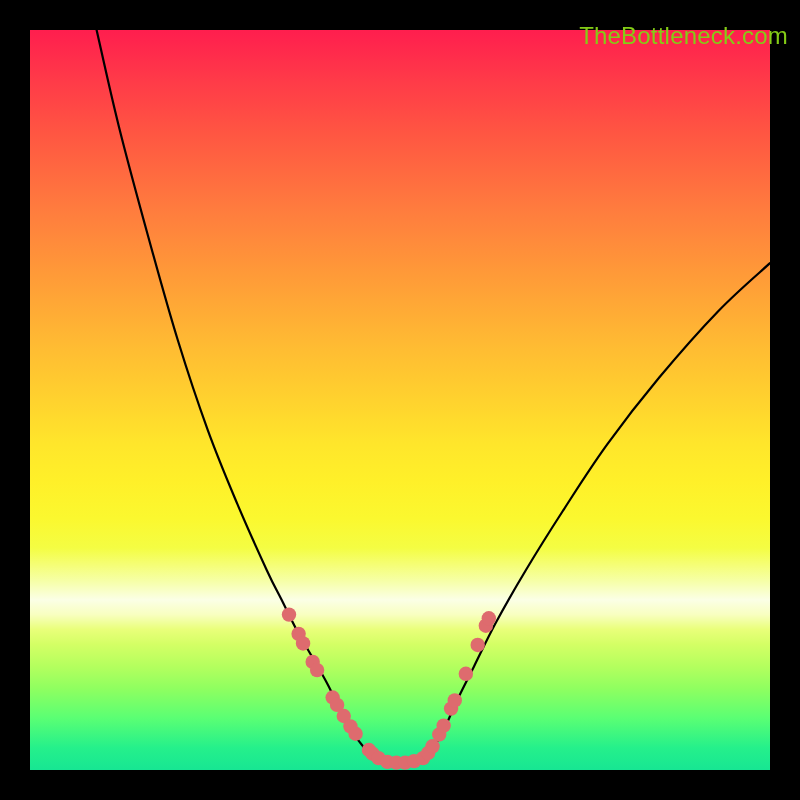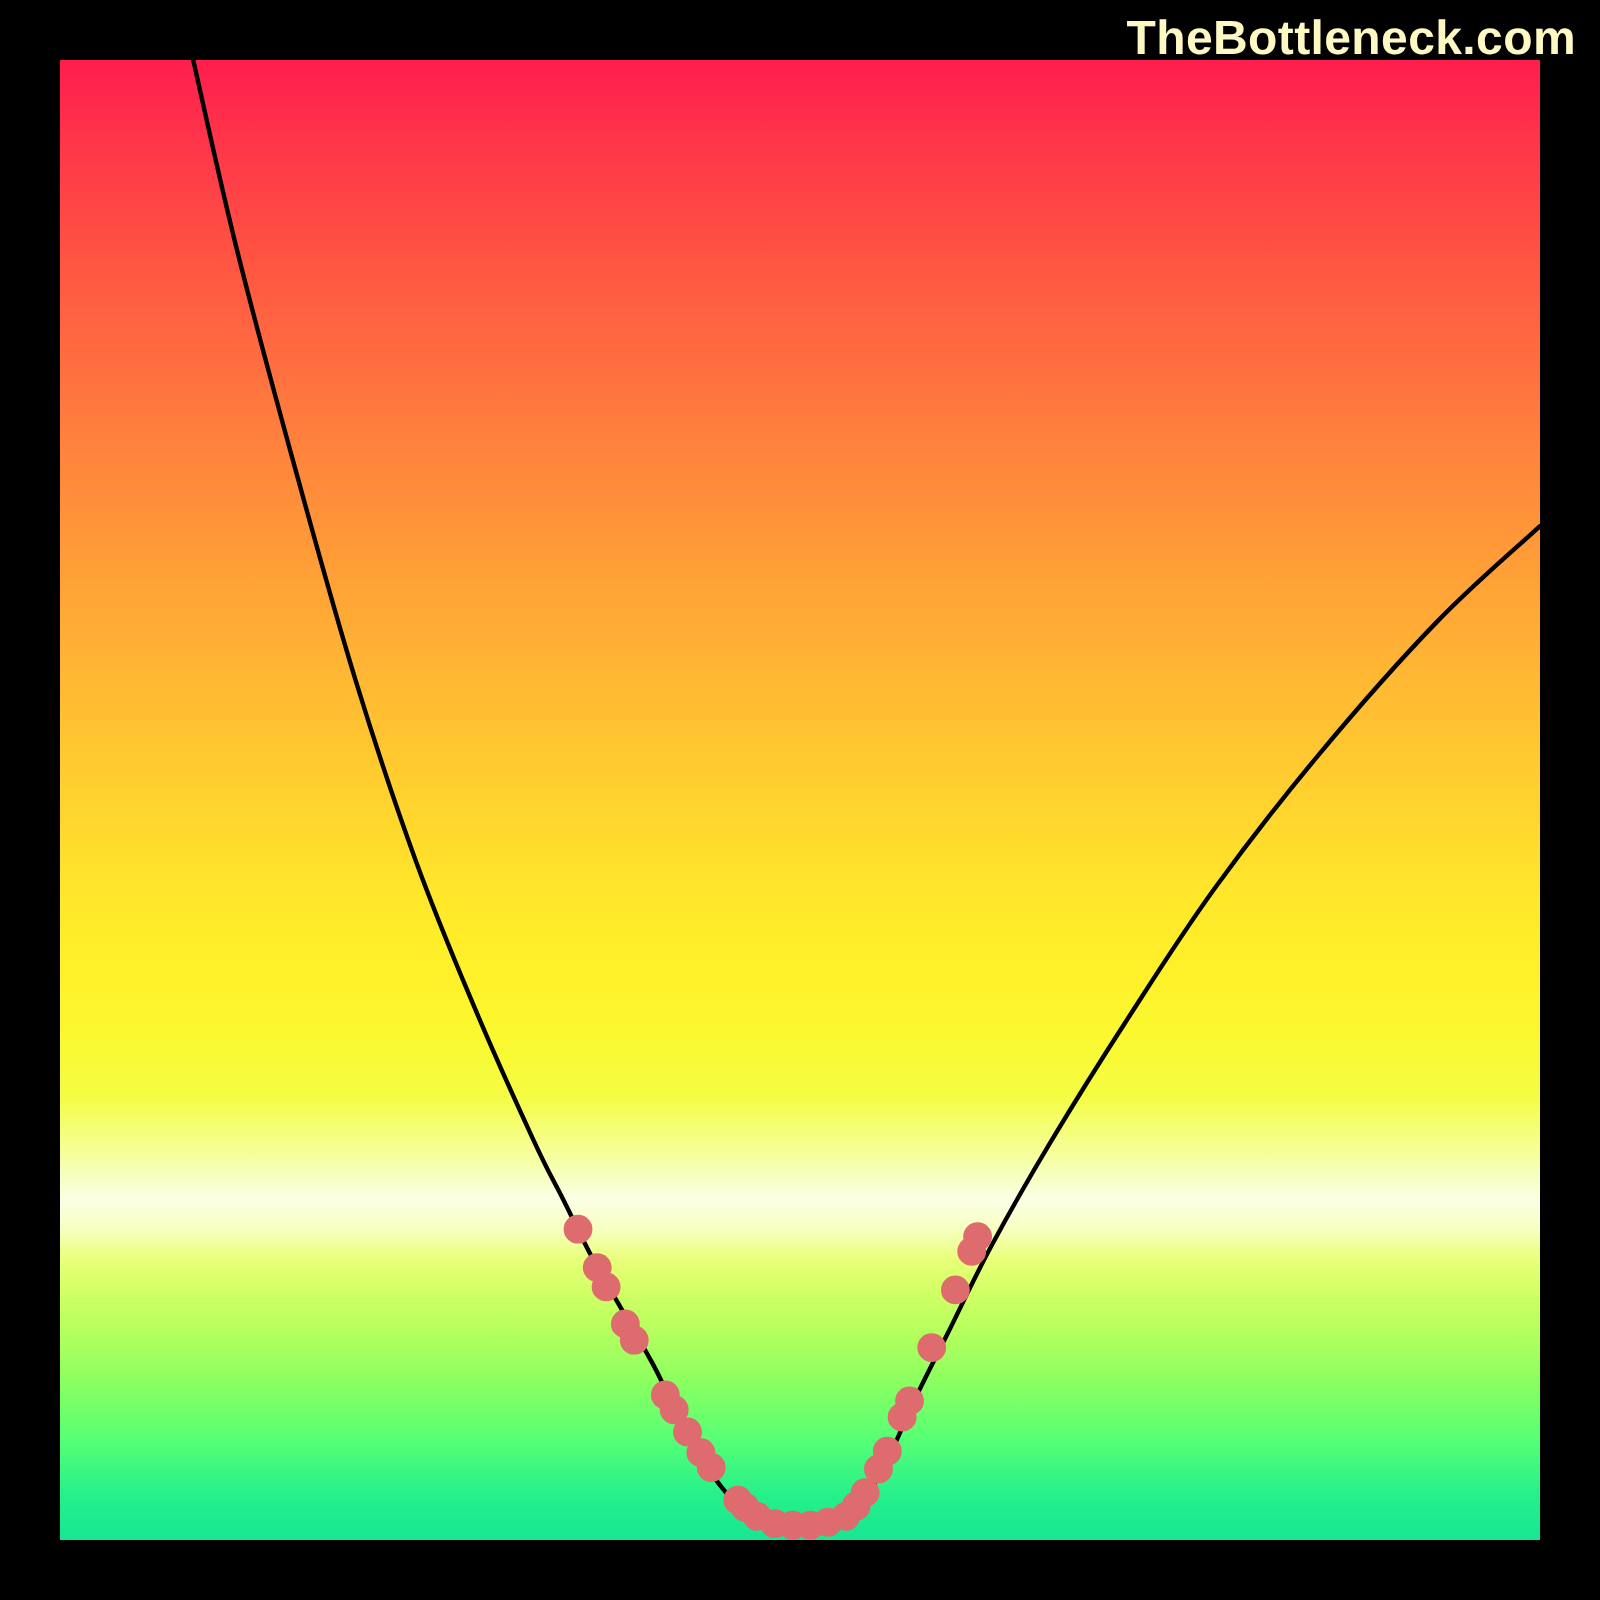--- a/index.html
+++ b/index.html
@@ -5,26 +5,26 @@
   * { margin: 0; padding: 0; box-sizing: border-box; }
   html, body { width: 800px; height: 800px; overflow: hidden; background: #000; }
   .frame {
     position: relative;
     width: 800px;
     height: 800px;
     background: #000;
   }
   .watermark {
     position: absolute;
-    top: 6px;
+    top: 22px;
     right: 12px;
     font-family: Arial, Helvetica, sans-serif;
     font-size: 24px;
-    font-weight: 700;
-    color: #fef9c3;
+    font-weight: 400;
+    color: #84cc16;
     letter-spacing: 0.2px;
     z-index: 10;
   }
   .plot {
     position: absolute;
     left: 30px;
     top: 30px;
     width: 740px;
     height: 740px;
     background: linear-gradient(to bottom,

